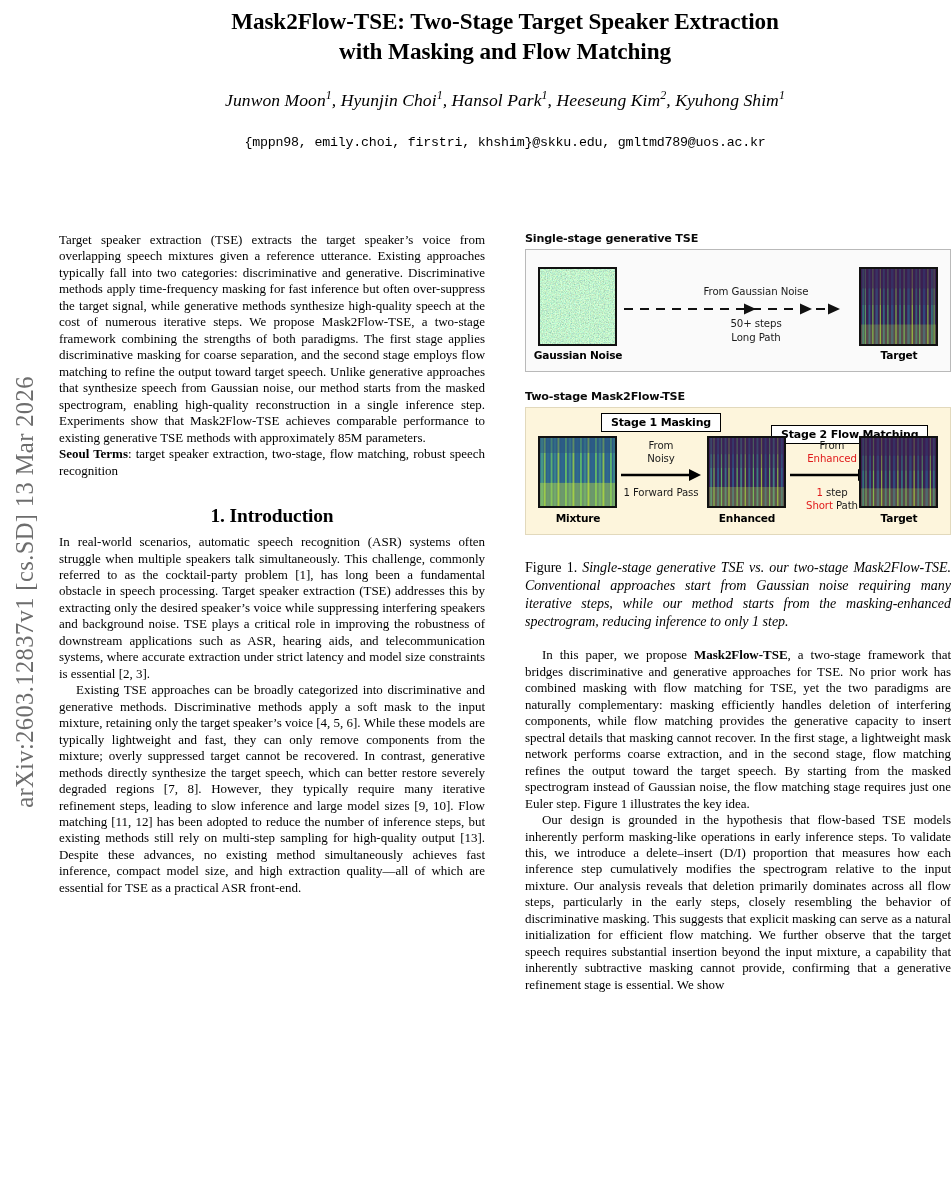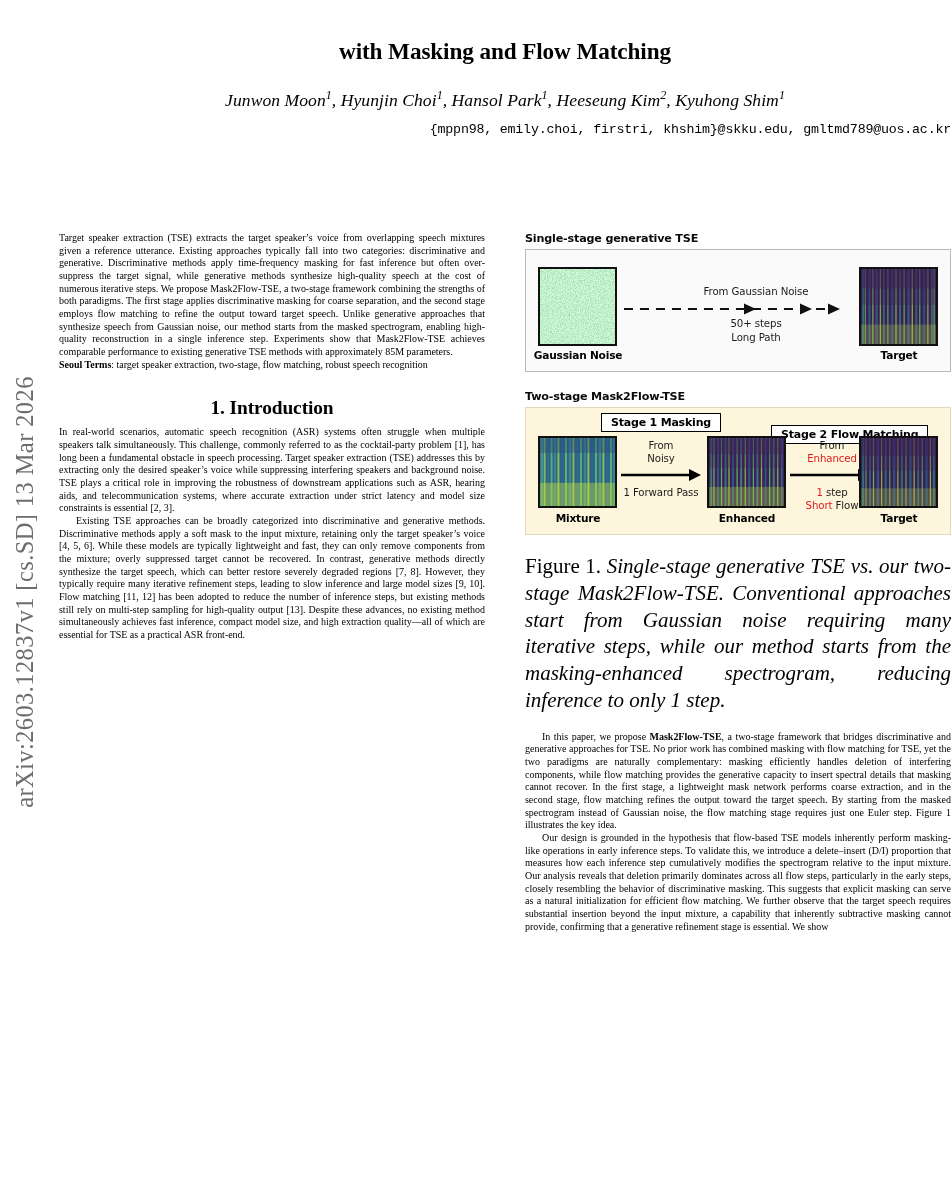--- a/index.html
+++ b/index.html
@@ -70,24 +70,23 @@
     font-size: 0.68em;
     vertical-align: super;
     font-style: normal;
   }
   #authors sup { font-style: italic; }
   #affil {
     margin-top: 20px;
     font-size: 18.4px;
   }
   #emails {
-    margin-top: 9px;
+    margin-top: 22px;
     font-size: 14.6px;
     font-family: "Liberation Serif", serif;
-    text-align: right;
   }
   #emails .mono {
     font-family: "Liberation Mono", monospace;
     font-size: 13.3px;
     letter-spacing: -0.2px;
   }
 
   
   #columns {
     position: absolute;
@@ -110,36 +109,36 @@
     font-size: 18.6px;
     margin: 0 0 8px 0;
     letter-spacing: -0.1px;
   }
   h2.intro-head {
     font-size: 19.4px;
     margin: 26px 0 7px 0;
   }
   p.body {
     margin: 0;
-    font-size: 10px;
+    font-size: 13px;
     line-height: 1.268;
     text-align: justify;
     text-justify: inter-word;
     hyphens: manual;
     letter-spacing: -0.02px;
   }
   p.indent { text-indent: 17px; }
   p.abstract-text { text-align: justify; }
   .bold { font-weight: bold; }
 
   
   #figure1 { position: relative; }
   #fig-caption {
-    margin-top: 18px;
-    font-size: 21px;
+    margin-top: 24px;
+    font-size: 14px;
     line-height: 1.275;
     text-align: justify;
     font-style: italic;
   }
   #fig-caption .lbl { font-style: normal; }
 
   
   .panel-title {
     font-family: "DejaVu Sans", sans-serif;
     font-weight: bold;
@@ -215,21 +214,21 @@
 <body>
 
 <div id="arxiv-stamp">
   <div class="vtext">arXiv:2603.12837v1  [cs.SD]  13 Mar 2026</div>
 </div>
 
 <div id="page">
 
   <div id="title-block">
     <div id="paper-title">
-      <br>
+      <span>Mask2Flow-TSE: Two-Stage Target Speaker Extraction</span><br>
       <span>with Masking and Flow Matching</span>
     </div>
 
     <div id="authors">
       <span><span>Junwon Moon</span><sup>1</sup></span>, <span><span>Hyunjin Choi</span><sup>1</sup></span>, <span><span>Hansol Park</span><sup>1</sup></span>, <span><span>Heeseung Kim</span><sup>2</sup></span>, <span><span>Kyuhong Shim</span><sup>1</sup></span>
     </div>
 
 
     <div id="emails">
       <span class="mono">{mppn98, emily.choi, firstri, khshim}@skku.edu, gmltmd789@uos.ac.kr</span>
@@ -394,21 +393,21 @@
             </div>
             <div class="spec-label" style="left:171px; top:104px; width:100px;">Enhanced</div>
 
             <div class="flow-text" style="left:268px; top:32px; width:76px;">From</div>
             <div class="flow-text red" style="left:268px; top:45px; width:76px;">Enhanced</div>
             <svg class="arrow-svg" style="left:264px; top:60px;" width="82" height="14">
               <line x1="0" y1="7" x2="70" y2="7" stroke="#000" stroke-width="2.4"></line>
               <polygon points="68,1 80,7 68,13" fill="#000"></polygon>
             </svg>
             <div class="flow-text" style="left:266px; top:79px; width:80px;"><span class="red">1</span><span> step</span></div>
-            <div class="flow-text" style="left:266px; top:92px; width:80px;"><span class="red">Short</span><span> Flow</span></div>
+            <div class="flow-text" style="left:266px; top:92px; width:80px;"><span class="red">Short</span><span> Path</span></div>
 
             <div class="spec" style="left:333px; top:28px; width:79px; height:72px;">
               <svg width="100%" height="100%" viewBox="0 0 120 100" preserveAspectRatio="none">
                 <rect width="120" height="100" fill="#3b1f52"></rect>
                 <g>
                   <rect x="2" y="0" width="3" height="100" fill="#2e8b8a" opacity="0.75"></rect>
                   <rect x="7" y="0" width="2" height="100" fill="#62c46a" opacity="0.7"></rect>
                   <rect x="13" y="0" width="3" height="100" fill="#2a6e8e" opacity="0.8"></rect>
                   <rect x="19" y="0" width="2" height="100" fill="#7fd04f" opacity="0.8"></rect>
                   <rect x="25" y="0" width="4" height="100" fill="#35678f" opacity="0.7"></rect>

